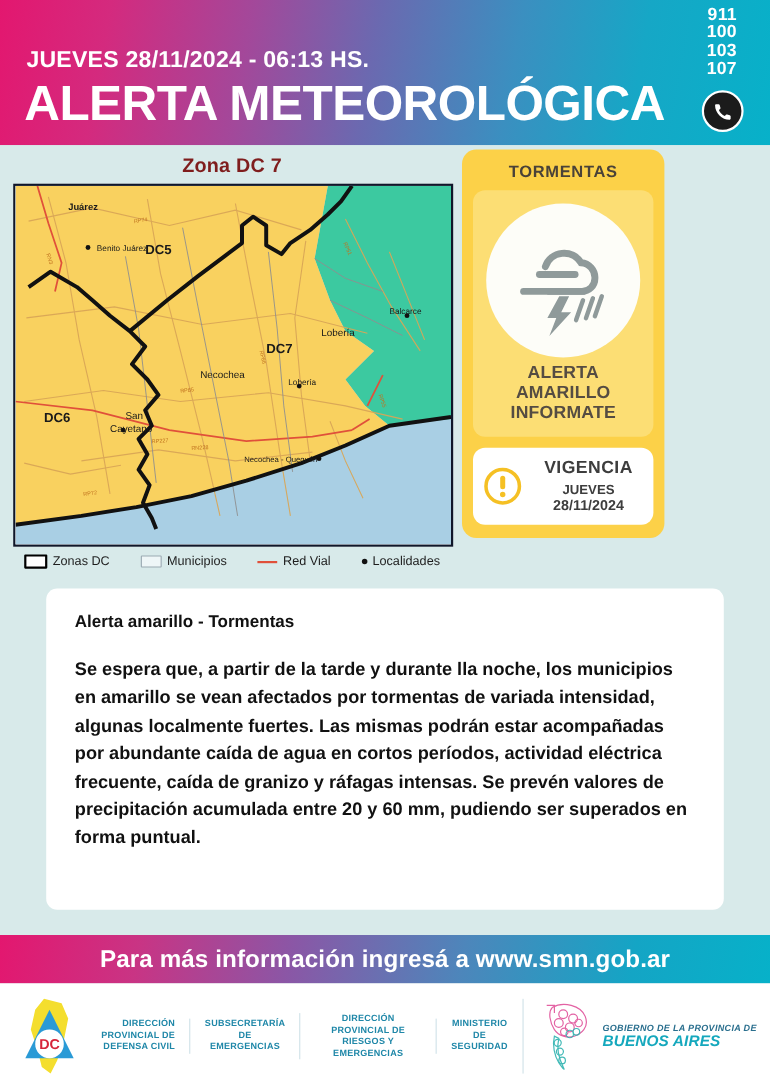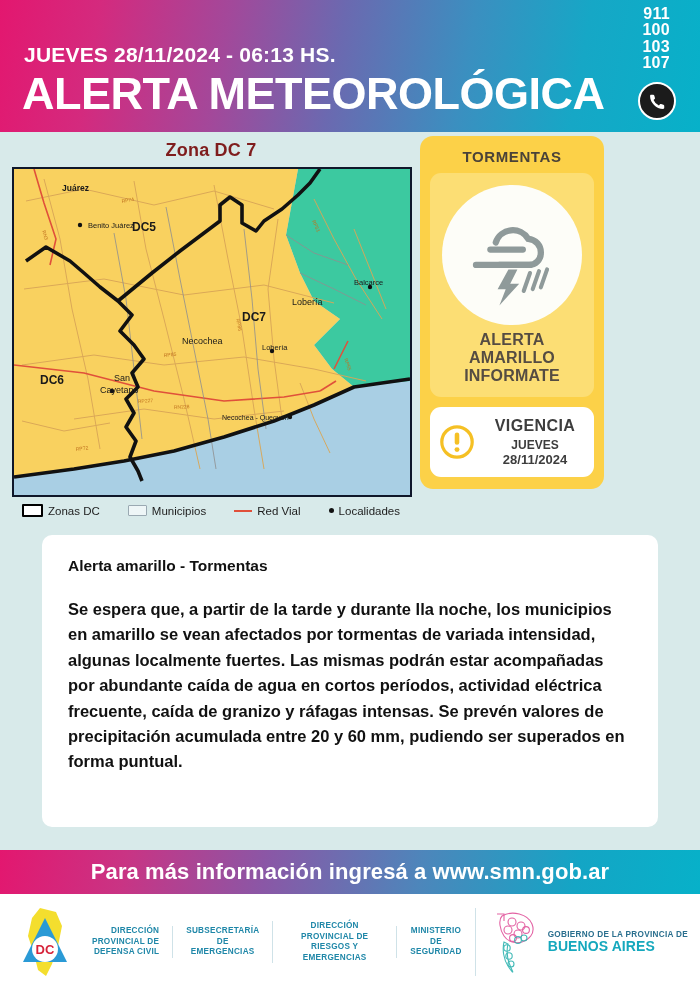--- a/index.html
+++ b/index.html
@@ -289,20 +289,21 @@
     text-align: right;
     padding-left: 4px;
   }
   .ba-logo {
     display: flex;
     align-items: center;
     gap: 8px;
     border-left: 1px solid #cfe2e8;
     padding-left: 12px;
     flex: 0 0 auto;
+    font-style: italic;
   }
   .ba-text-small {
     font-size: 8.2px;
     font-weight: bold;
     color: #2a6f8e;
     letter-spacing: 0.3px;
   }
   .ba-text-big {
     font-size: 14px;
     font-weight: bold;

